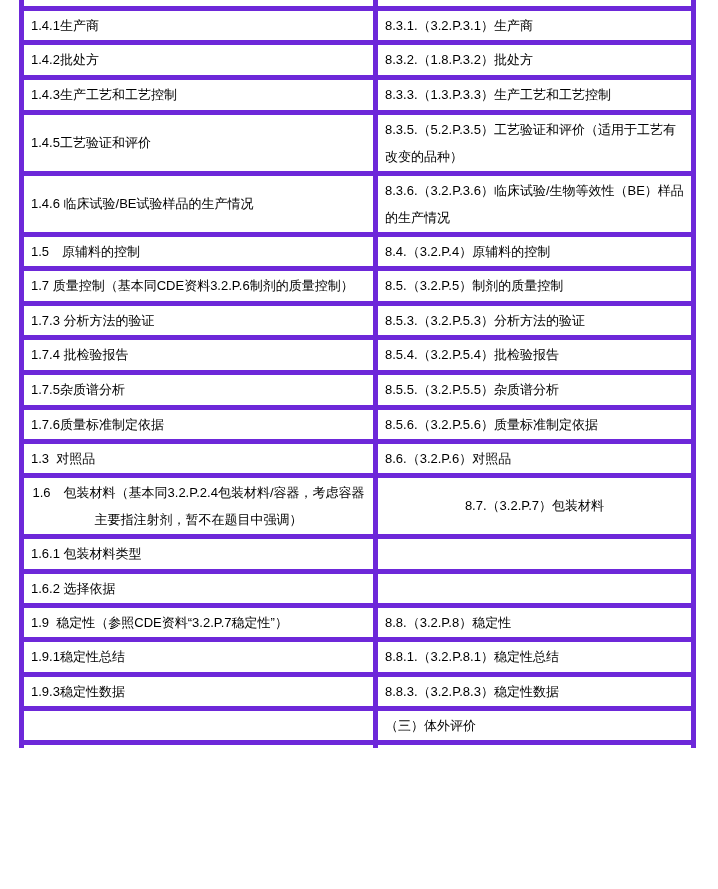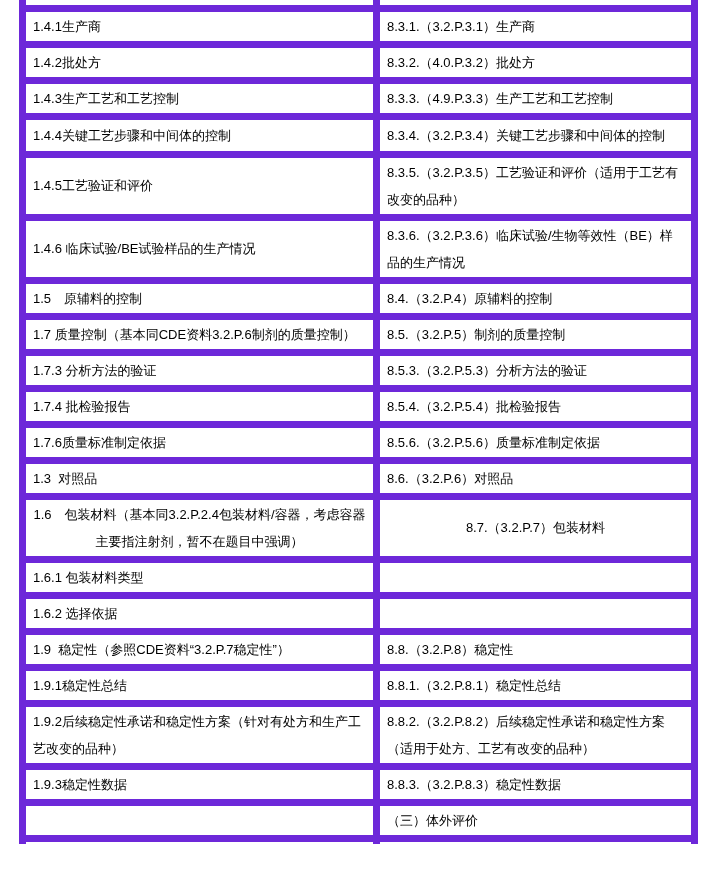--- a/index.html
+++ b/index.html
@@ -19,21 +19,21 @@
   }
   table.mapping {
     border-collapse: collapse;
     table-layout: fixed;
     margin-left: 19px;
     width: 672px;
   }
   table.mapping col.c-left  { width: 354px; }
   table.mapping col.c-right { width: 318px; }
   table.mapping td {
-    border: 7px solid #6d28d9;
+    border: 5px solid #6d28d9;
     padding: 1px 7px;
     font-size: 13px;
     line-height: 27px;
     color: #000000;
     vertical-align: middle;
     white-space: pre-wrap;
     overflow: hidden;
     word-break: break-all;
   }
   
@@ -53,53 +53,53 @@
         <tr style="height: 8px;">
           <td></td>
           <td></td>
         </tr>
         <tr style="height: 26px;">
           <td>1.4.1生产商</td>
           <td>8.3.1.（3.2.P.3.1）生产商</td>
         </tr>
         <tr style="height: 35px;">
           <td>1.4.2批处方</td>
-          <td>8.3.2.（4.0.P.3.2）批处方</td>
+          <td>8.3.2.（1.8.P.3.2）批处方</td>
         </tr>
         <tr style="height: 35px;">
           <td>1.4.3生产工艺和工艺控制</td>
-          <td>8.3.3.（4.9.P.3.3）生产工艺和工艺控制</td>
-        </tr>
-        <tr style="height: 38px;">
-          <td>1.4.4关键工艺步骤和中间体的控制</td>
-          <td>8.3.4.（3.2.P.3.4）关键工艺步骤和中间体的控制</td>
+          <td>8.3.3.（1.3.P.3.3）生产工艺和工艺控制</td>
         </tr>
         <tr style="height: 57px;">
           <td>1.4.5工艺验证和评价</td>
-          <td>8.3.5.（3.2.P.3.5）工艺验证和评价（适用于工艺有改变的品种）</td>
+          <td>8.3.5.（5.2.P.3.5）工艺验证和评价（适用于工艺有改变的品种）</td>
         </tr>
         <tr style="height: 61px;">
           <td>1.4.6 临床试验/BE试验样品的生产情况</td>
           <td>8.3.6.（3.2.P.3.6）临床试验/生物等效性（BE）样品的生产情况</td>
         </tr>
         <tr style="height: 32px;">
           <td>1.5　原辅料的控制</td>
           <td>8.4.（3.2.P.4）原辅料的控制</td>
         </tr>
         <tr style="height: 35px; margin-left: 14px;">
           <td>1.7 质量控制（基本同CDE资料3.2.P.6制剂的质量控制）</td>
           <td>8.5.（3.2.P.5）制剂的质量控制</td>
         </tr>
         <tr style="height: 32px; margin-left: 11px;">
           <td>1.7.3 分析方法的验证</td>
           <td>8.5.3.（3.2.P.5.3）分析方法的验证</td>
         </tr>
         <tr style="height: 35px;">
           <td>1.7.4 批检验报告</td>
           <td>8.5.4.（3.2.P.5.4）批检验报告</td>
+        </tr>
+        <tr style="height: 35px;">
+          <td>1.7.5杂质谱分析</td>
+          <td>8.5.5.（3.2.P.5.5）杂质谱分析</td>
         </tr>
         <tr style="height: 33px;">
           <td>1.7.6质量标准制定依据</td>
           <td>8.5.6.（3.2.P.5.6）质量标准制定依据</td>
         </tr>
         <tr style="height: 33px;">
           <td>1.3  对照品</td>
           <td>8.6.（3.2.P.6）对照品</td>
         </tr>
         <tr style="height: 59px; text-align: center;">
@@ -115,24 +115,20 @@
           <td></td>
         </tr>
         <tr style="height: 33px;">
           <td>1.9  稳定性（参照CDE资料“3.2.P.7稳定性”）</td>
           <td>8.8.（3.2.P.8）稳定性</td>
         </tr>
         <tr style="height: 35px;">
           <td>1.9.1稳定性总结</td>
           <td>8.8.1.（3.2.P.8.1）稳定性总结</td>
         </tr>
-        <tr style="height: 60px;">
-          <td>1.9.2后续稳定性承诺和稳定性方案（针对有处方和生产工艺改变的品种）</td>
-          <td>8.8.2.（3.2.P.8.2）后续稳定性承诺和稳定性方案 （适用于处方、工艺有改变的品种）</td>
-        </tr>
         <tr style="height: 32px;">
           <td>1.9.3稳定性数据</td>
           <td>8.8.3.（3.2.P.8.3）稳定性数据</td>
         </tr>
         <tr style="height: 32px;">
           <td></td>
           <td>（三）体外评价</td>
         </tr>
         <tr style="height: 6px;">
           <td></td>

